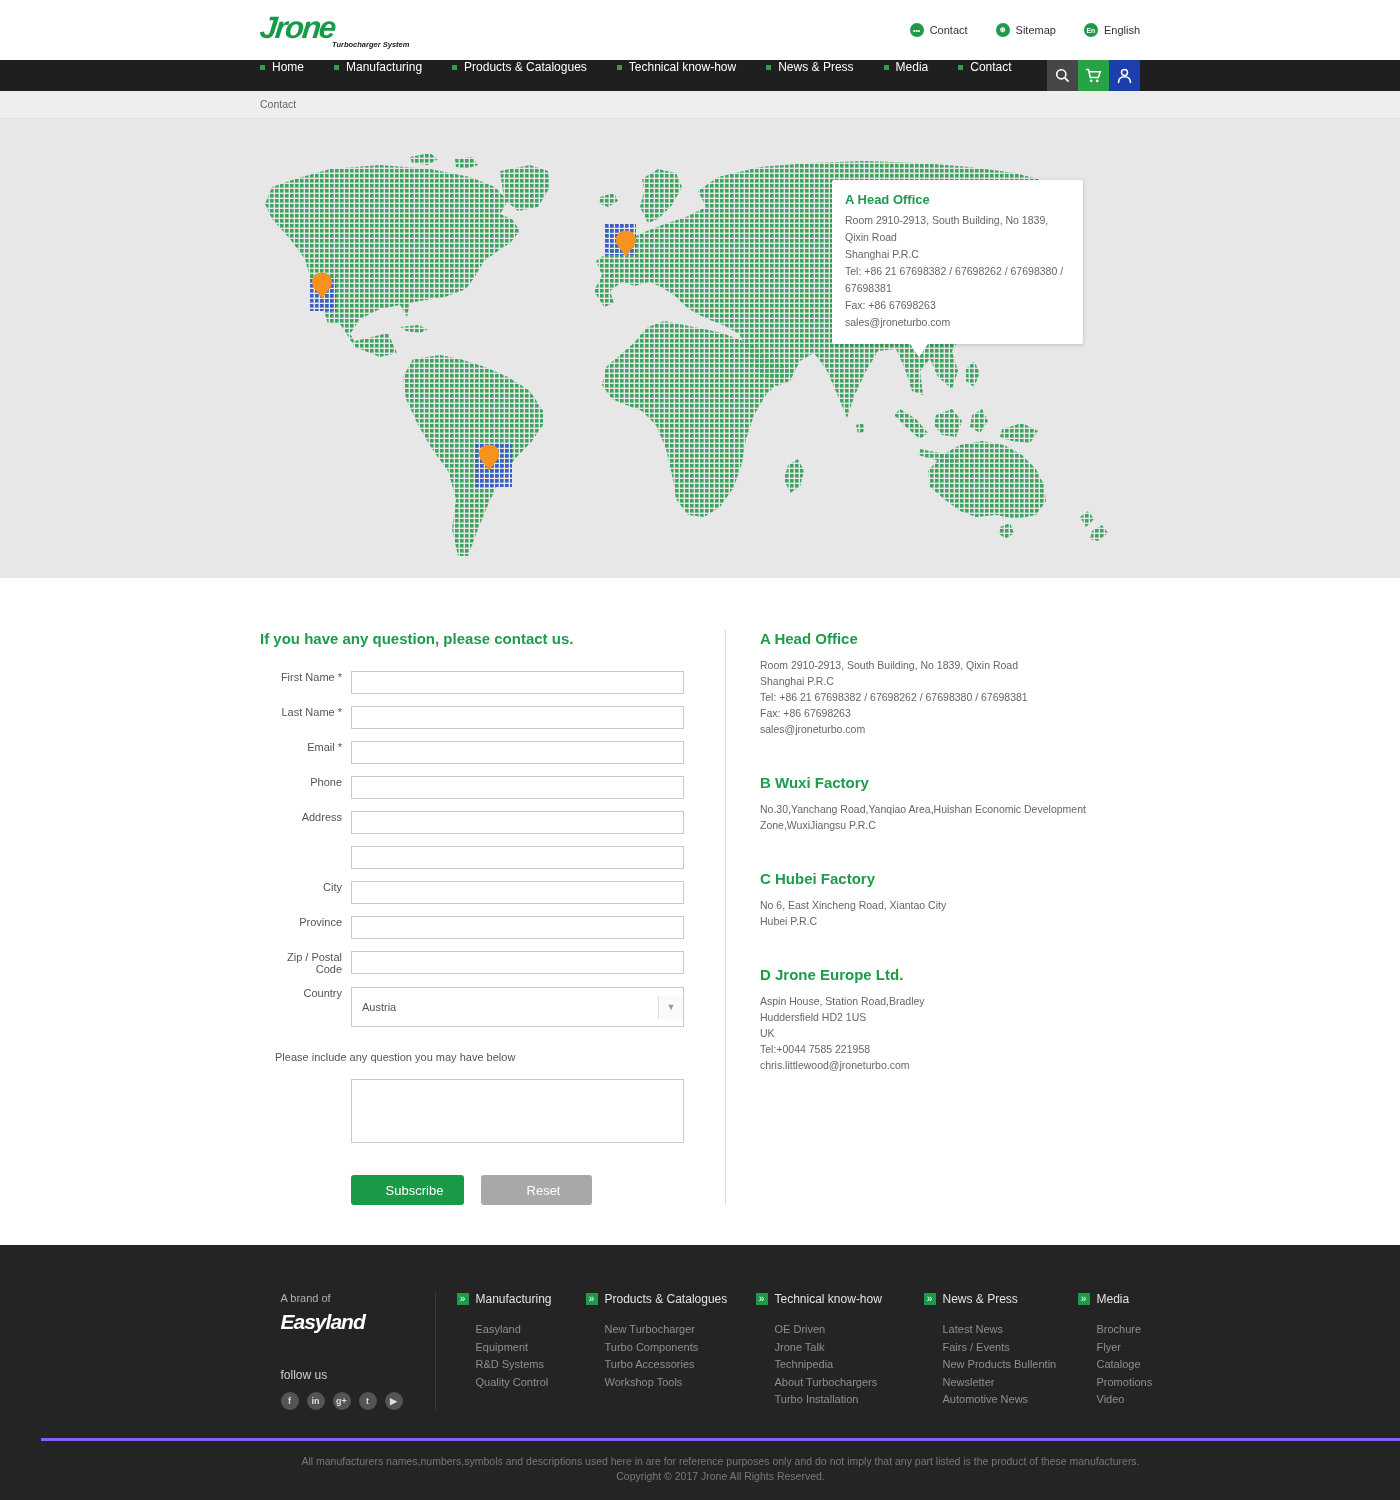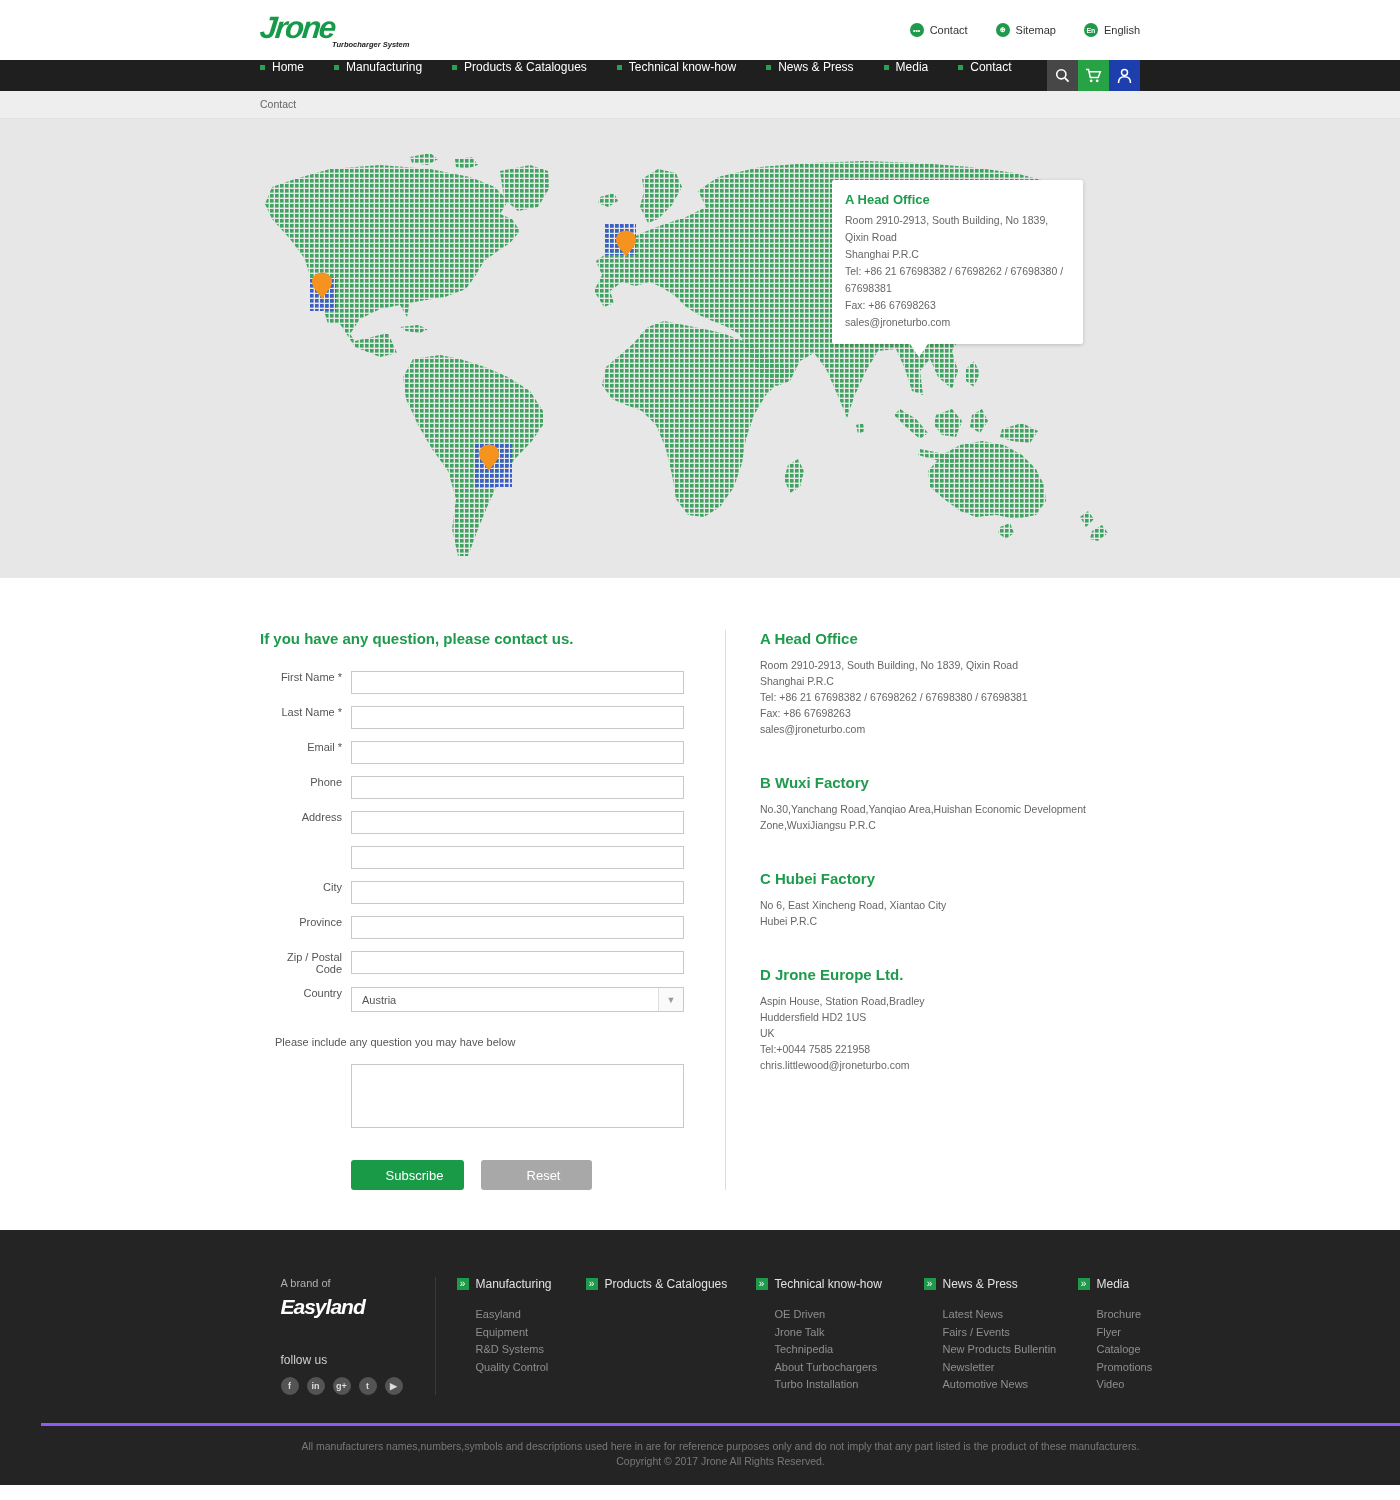--- a/index.html
+++ b/index.html
@@ -45,21 +45,21 @@
     border-left:9px solid transparent; border-right:9px solid transparent; border-top:13px solid #fff; }
 
   
   .main { background:#fff; padding:52px 0 40px; }
   .main-inner { width:880px; margin:0 auto; display:flex; }
   .form-col { width:465px; flex:0 0 465px; }
   .form-title { font-size:15px; font-weight:bold; color:#1e9b4d; margin:0 0 24px; }
   .form-row { display:flex; align-items:flex-start; margin-bottom:12px; }
   .form-label { width:82px; flex:0 0 82px; text-align:right; margin-right:9px; font-size:11px; color:#555; }
   .form-input { width:333px; height:23px; border:1px solid #c9c9c9; outline:none; padding:0 6px; font-size:11px; color:#444; }
-  .country-select { width:333px; height:25px; border:1px solid #c9c9c9; background:#fff; display:flex; align-items:center; cursor:pointer; }
+  .country-select { width:333px; height:40px; border:1px solid #c9c9c9; background:#fff; display:flex; align-items:center; cursor:pointer; }
   .country-value { flex:1; font-size:11px; color:#555; padding-left:10px; }
   .select-arrow { width:25px; height:23px; border-left:1px solid #ddd; background:#fafafa; color:#9a9a9a; font-size:9px; display:flex; align-items:center; justify-content:center; }
   .form-note { font-size:11px; color:#555; margin:24px 0 16px; padding-left:15px; }
   .textarea-row { padding-left:91px; }
   .form-textarea { width:333px; height:64px; border:1px solid #c9c9c9; outline:none; resize:none; font-size:11px; color:#444; padding:4px 6px; font-family:"Liberation Sans", sans-serif; }
   .btn-row { padding-left:91px; margin-top:28px; display:flex; gap:17px; }
   .btn { height:30px; border:none; border-radius:3px; color:#fff; font-size:13px; cursor:pointer; font-family:"Liberation Sans", sans-serif;padding-left:20px; }
   .btn-subscribe { width:113px; background:#189a46; }
   .btn-reset { width:111px; background:#a8a8a8; }
 
@@ -426,20 +426,31 @@
               <li>Quality Control</li>
 
           </ul>
         </div>
 
         <div class="f-col">
           <div class="f-col-head">
             <span class="arrow-box">»</span>
             <span>Products &amp; Catalogues</span>
           </div>
+          <ul>
+
+              <li>New Turbocharger</li>
+
+              <li>Turbo Components</li>
+
+              <li>Turbo Accessories</li>
+
+              <li>Workshop Tools</li>
+
+          </ul>
         </div>
 
         <div class="f-col">
           <div class="f-col-head">
             <span class="arrow-box">»</span>
             <span>Technical know-how</span>
           </div>
           <ul>
 
               <li>OE Driven</li>

